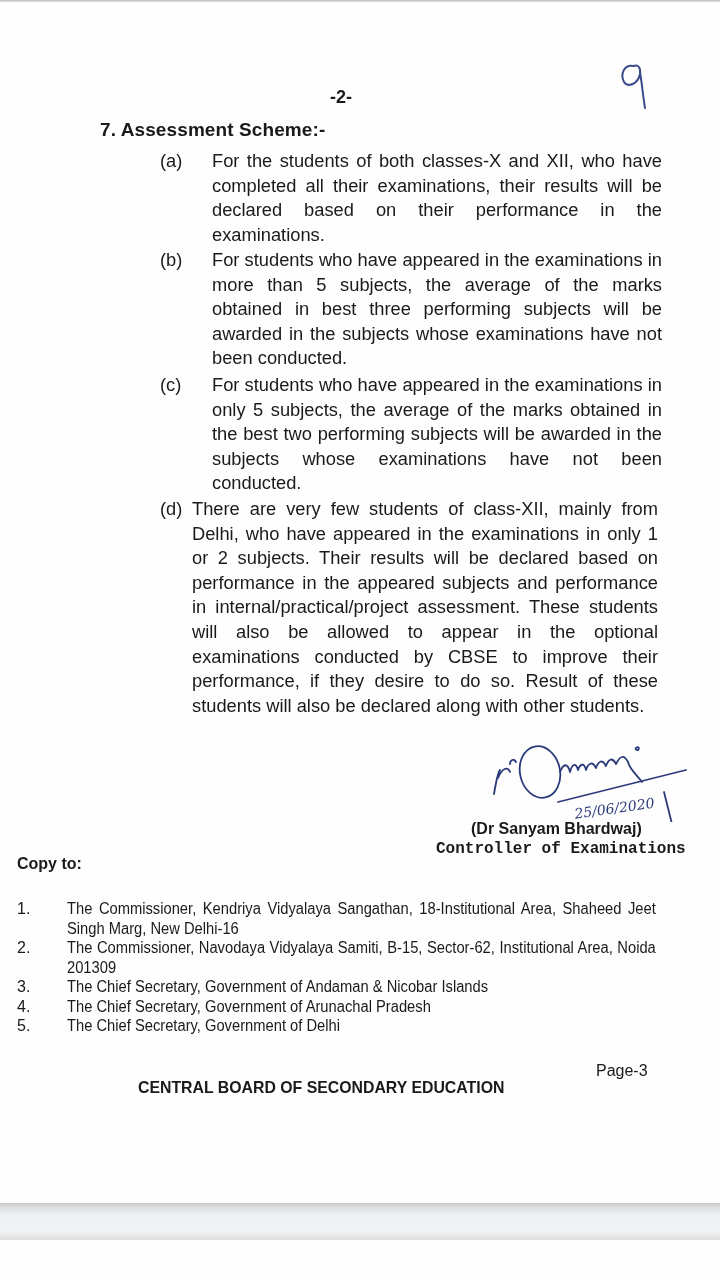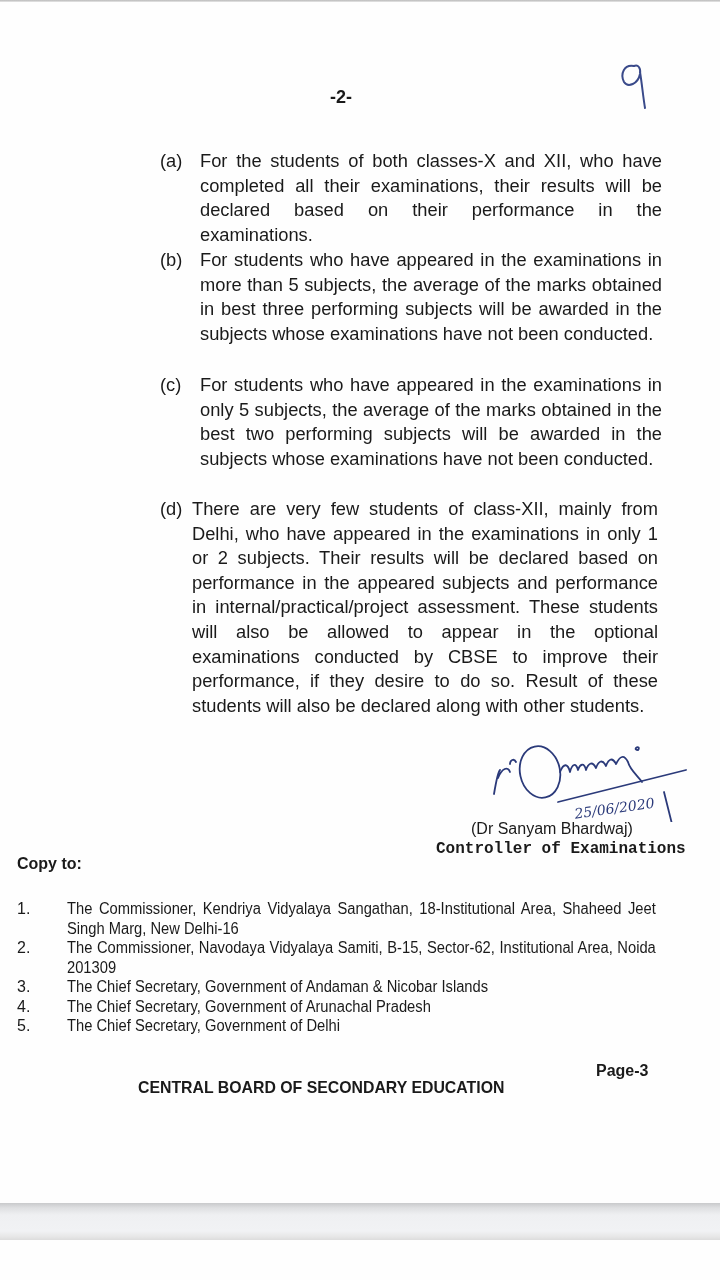--- a/index.html
+++ b/index.html
@@ -21,46 +21,46 @@
     position: absolute; left: 612px; top: 58px; width: 50px; height: 56px;
   }
   .section-heading {
     position: absolute; left: 100px; top: 119px; font-size: 19px; font-weight: bold;
     letter-spacing: 0.1px;
   }
   .para {
     position: absolute; left: 160px; width: 502px; font-size: 18.3px; line-height: 24.6px;
   }
   .para .label { position: absolute; left: 0; top: 0; }
-  .para .body { margin-left: 40px; text-align: justify; text-align-last: left; }
+  .para .body { margin-left: 52px; text-align: justify; text-align-last: left; }
   #para-a { top: 149px; }
   #para-b { top: 248px; }
   #para-c { top: 373px; }
   #para-d { top: 497px; left: 160px; width: 498px; }
   #para-d .body { margin-left: 32px; }
 
   .signature { position: absolute; left: 488px; top: 742px; width: 200px; height: 80px; }
   .sign-name {
-    position: absolute; left: 471px; top: 820px; font-size: 16px; font-weight: normal;
+    position: absolute; left: 471px; top: 820px; font-size: 16px; font-weight: bold;
   }
   .sign-title {
     position: absolute; left: 436px; top: 840px; font-size: 16px; font-weight: bold; font-family: Liberation Mono, monospace;
   }
   .copy-to {
     position: absolute; left: 17px; top: 855px; font-size: 16px; font-weight: bold;
   }
   .copy-list { position: absolute; left: 17px; top: 899px; width: 640px; }
   .copy-item { position: relative; font-size: 16px; line-height: 19.5px; }
   .copy-item .num { position: absolute; left: 0; top: 0; }
   .copy-item .txt {
     margin-left: 50px; display: block; transform: scaleX(0.92); transform-origin: left top;
     width: 640px; text-align: justify; text-align-last: left;
   }
   .page-footer-num {
-    position: absolute; left: 596px; top: 1062px; font-size: 16px; font-weight: bold;
+    position: absolute; left: 596px; top: 1062px; font-size: 16px; font-weight: normal;
   }
   .org-footer {
     position: absolute; left: 138px; top: 1078px; font-size: 16.5px; font-weight: bold;
     transform: scaleX(0.96); transform-origin: left top;
   }
   .bottom-band {
     position: absolute; left: 0; top: 1203px; width: 720px; height: 37px;
     background: linear-gradient(#c9cacc 0px, #dfe0e2 5px, #eff0f2 12px, #f1f2f4 28px, #e6e6e6 34px, #dcdcdc 37px);
   }
   .bottom-white { position: absolute; left: 0; top: 1240px; width: 720px; height: 40px; background: #fefefe; }
@@ -70,20 +70,21 @@
 
 <div class="top-edge"></div>
 
 <div class="doc">
   <div class="page-num">-2-</div>
 
   <svg class="hand-nine" viewBox="0 0 50 56">
     <path d="M22 8 C12 6 8 16 12 24 C16 30 26 26 28 16 C29 10 26 6 22 8 M28 14 C30 26 31 38 33 50" fill="none" stroke="#3a4a8a" stroke-width="2" stroke-linecap="round"></path>
   </svg>
 
+  <div class="section-heading">7. Assessment Scheme:-</div>
 
   <div class="para" id="para-a">
     <span class="label">(a)</span>
     <div class="body">For the students of both classes-X and XII, who have completed all their examinations, their results will be declared based on their performance in the examinations.</div>
   </div>
   <div class="para" id="para-b">
     <span class="label">(b)</span>
     <div class="body">For students who have appeared in the examinations in more than 5 subjects, the average of the marks obtained in best three performing subjects will be awarded in the subjects whose examinations have not been conducted.</div>
   </div>
   <div class="para" id="para-c">

